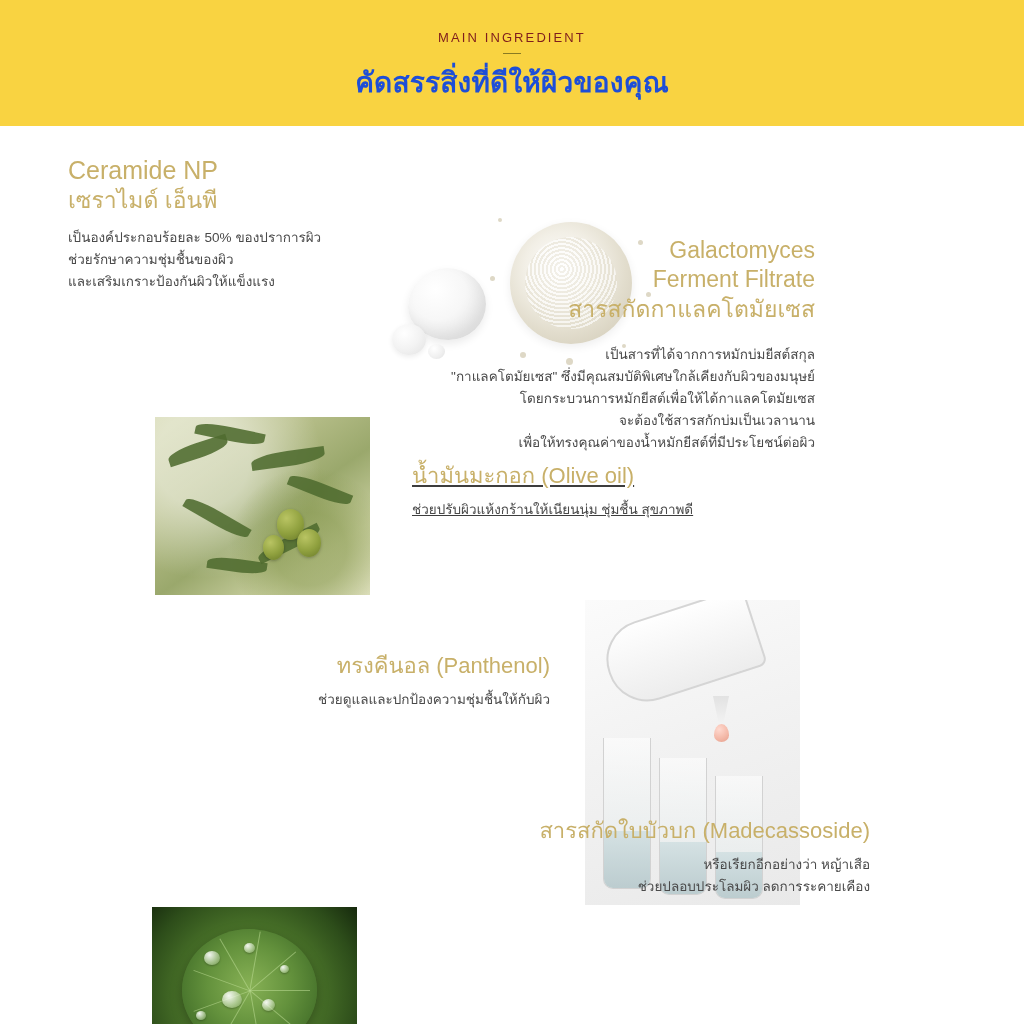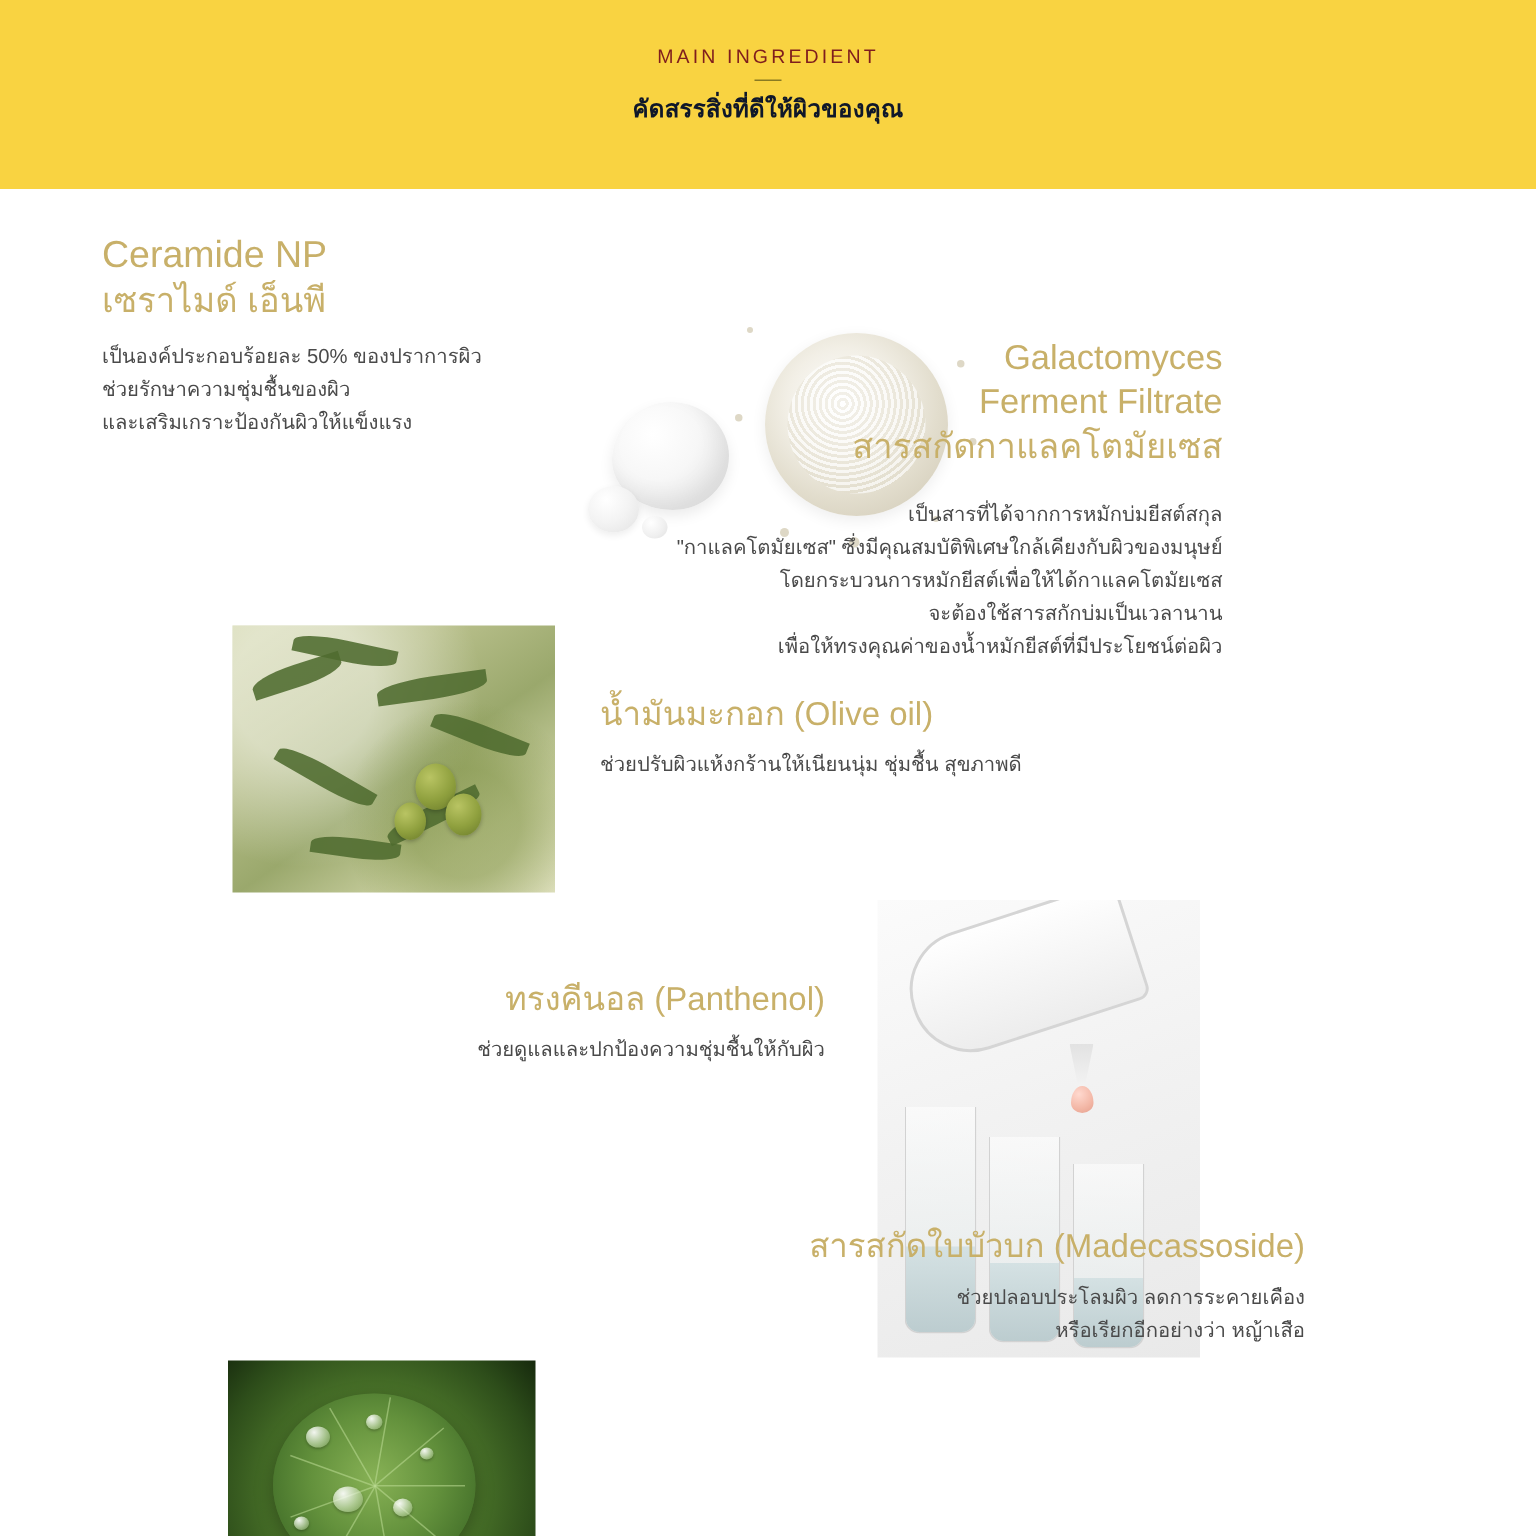--- a/index.html
+++ b/index.html
@@ -37,23 +37,23 @@
     color: #7f1d1d;
     font-weight: 400;
   }
   .header-rule {
     width: 18px;
     height: 1px;
     background: #8a7a22;
     margin: 8px auto 6px auto;
   }
   .header-title {
-    font-size: 16px;
+    font-size: 28px;
     font-weight: bold;
-    color: #0f172a;
+    color: #1d4ed8;
     letter-spacing: 0.2px;
   }
   .header-bottom-line {
     position: absolute;
     left: 0;
     bottom: 0;
     width: 1024px;
     height: 6px;
     background: #ffffff;
   }
@@ -80,26 +80,26 @@
     line-height: 1.62;
   }
 
   
   #block-ceramide { left: 68px; top: 22px; width: 340px; }
   #block-ceramide .t1 { font-size: 25px; }
   #block-ceramide .t2 { font-size: 23px; }
   #block-ceramide .body-text { margin-top: 12px; }
 
   
-  #block-galacto { right: 52px; top: 92px; width: 430px; text-align: right; }
+  #block-galacto { right: 52px; top: 104px; width: 430px; text-align: right; }
   #block-galacto .t1 { font-size: 23px; }
   #block-galacto .body-text { margin-top: 20px; }
 
   
-  #block-olive { left: 400px; top: 330px; width: 430px; }
+  #block-olive { left: 412px; top: 330px; width: 430px; text-decoration: underline; }
   #block-olive .t1 { font-size: 22px; }
   #block-olive .body-text { margin-top: 9px; }
 
   
   #block-panthenol { left: 70px; top: 520px; width: 480px; text-align: right; }
   #block-panthenol .t1 { font-size: 22px; }
   #block-panthenol .body-text { margin-top: 9px; }
 
   
   #block-madeca { left: 400px; top: 685px; width: 470px; text-align: right; }
@@ -400,18 +400,18 @@
     <div class="dew" style="left:70px; top:84px; width:20px; height:17px;"></div>
     <div class="dew" style="left:110px; top:92px; width:13px; height:12px;"></div>
     <div class="dew" style="left:44px; top:104px; width:10px; height:9px;"></div>
     <div class="dew" style="left:128px; top:58px; width:9px; height:8px;"></div>
 
   </div>
 
   <div class="blk" id="block-madeca">
     <div class="title-gold t1">สารสกัดใบบัวบก (Madecassoside)</div>
     <div class="body-text">
+      <div>หรือเรียกอีกอย่างว่า หญ้าเสือ</div>
       <div>ช่วยปลอบประโลมผิว ลดการระคายเคือง</div>
-      <div>หรือเรียกอีกอย่างว่า หญ้าเสือ</div>
     </div>
   </div>
 
 </div>
 
 </body></html>

